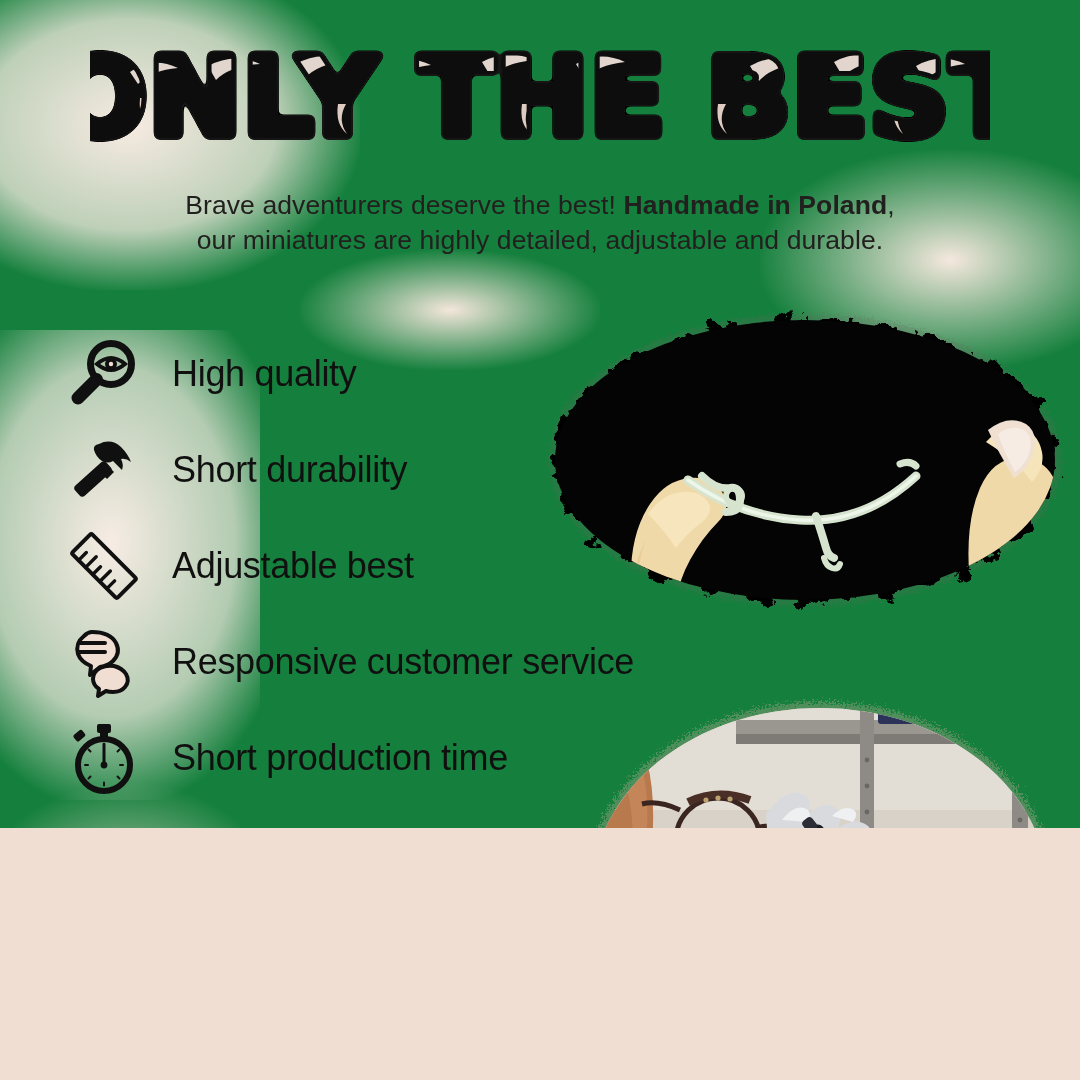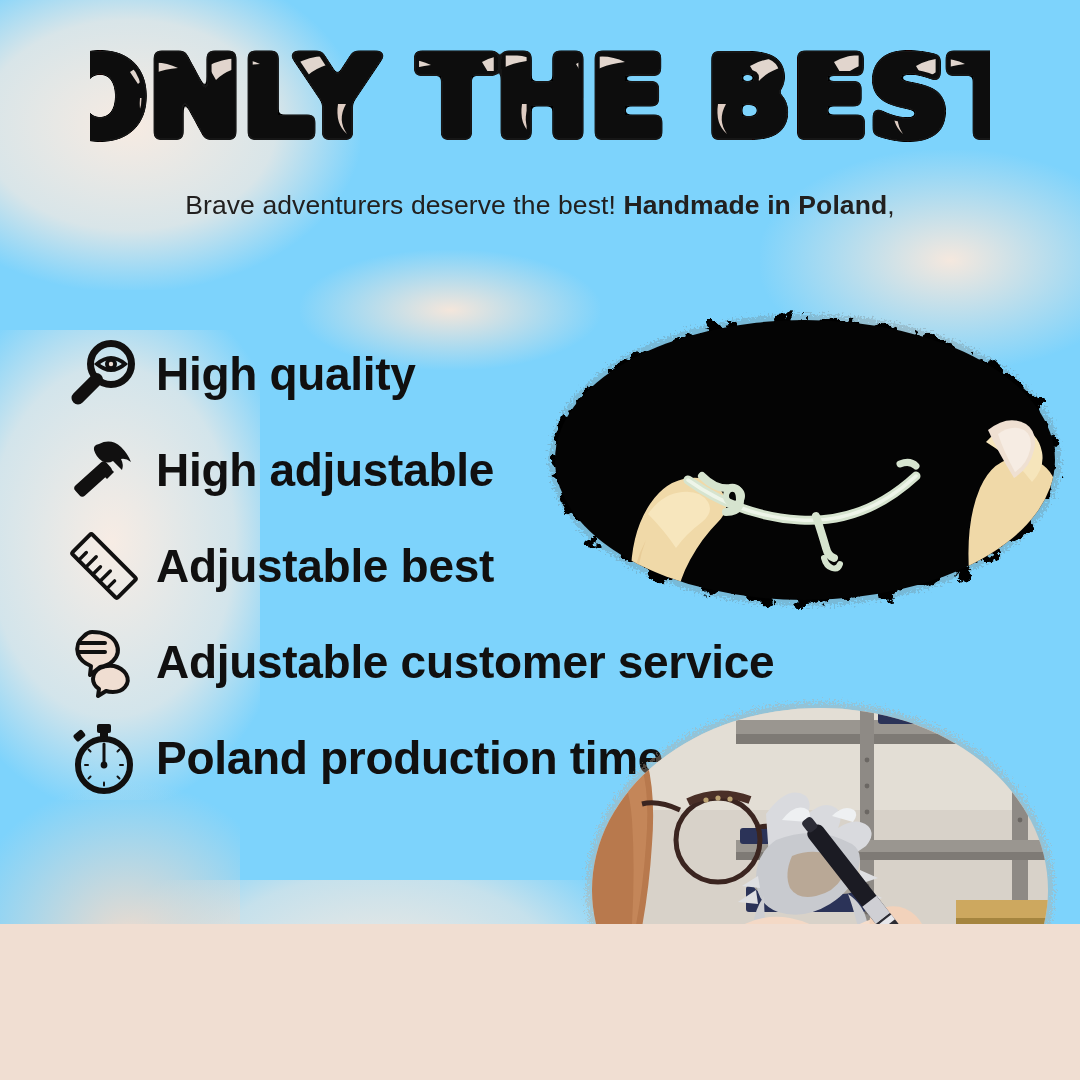--- a/index.html
+++ b/index.html
@@ -2,22 +2,22 @@
 <html><head>
 <meta charset="utf-8">
 <style>
   html,body{margin:0;padding:0;}
   body{
     width:1080px;height:1080px;overflow:hidden;
     font-family:"Liberation Sans",sans-serif;
     background:#f0ded2;
   }
   #poster{
-    position:relative;width:1080px;height:924px;overflow:hidden;
-    background:#7dd3fc;
+    position:relative;width:1080px;height:828px;overflow:hidden;
+    background:#15803d;
   }
   
   .wash{position:absolute;pointer-events:none;}
   .w1{left:-60px;top:-40px;width:420px;height:330px;
       background:radial-gradient(ellipse at 45% 50%, #f7ebe2 0%, rgba(247,235,226,.75) 45%, rgba(247,235,226,0) 72%);}
   .w2{left:-70px;top:330px;width:330px;height:470px;
       background:radial-gradient(ellipse at 55% 45%, #f7ece4 0%, rgba(247,236,228,.7) 48%, rgba(247,236,228,0) 74%);}
   .w3{left:120px;top:880px;width:520px;height:260px;
       background:radial-gradient(ellipse at 50% 40%, #f6eae1 0%, rgba(246,234,225,.6) 50%, rgba(246,234,225,0) 76%);}
   .w4{left:760px;top:150px;width:380px;height:220px;
@@ -45,22 +45,22 @@
 
   
   #features{position:absolute;left:62px;top:326px;width:720px;}
   .feat{position:relative;display:flex;align-items:center;height:96px;}
   .feat .ic{
     width:84px;min-width:84px;height:84px;
     display:flex;align-items:center;justify-content:center;
   }
   .feat .ic svg{display:block;}
   .feat .lbl{
-    margin-left:10px;color:#111010;
-    font-size:46px;font-weight:700;letter-spacing:-.3px;
+    margin-left:26px;color:#111010;
+    font-size:36px;font-weight:400;letter-spacing:-.3px;
     white-space:nowrap;
   }
 
   
   .photo{position:absolute;}
   #photo-top{left:520px;top:300px;width:560px;height:340px;}
   #photo-bottom{left:560px;top:690px;width:520px;height:390px;}
   .photo svg{display:block;}
 </style>
 </head>
@@ -109,20 +109,21 @@
         <path d="M256 66 q-9 16 1 30 q-12 -10 -9 -30 z" fill="#f0ddd2"></path>
         <path d="M440 66 q-9 16 1 30 q-12 -10 -9 -30 z" fill="#f0ddd2"></path>
         <path d="M636 66 q-9 16 1 30 q-12 -10 -9 -30 z" fill="#f0ddd2"></path>
         <path d="M812 66 q-9 16 1 30 q-12 -10 -9 -30 z" fill="#f0ddd2"></path>
       </g>
     </svg>
   </div>
 
   <div id="subhead">
     <span>Brave adventurers deserve the best! </span><b>Handmade in Poland</b><span>,</span><br>
+    <span>our miniatures are highly detailed, adjustable and durable.</span>
   </div>
 
   <div id="features">
 
     <div class="feat">
       <span class="ic">
         <svg width="76" height="76" viewBox="0 0 76 76">
           <circle cx="45" cy="28" r="20.5" fill="none" stroke="#111010" stroke-width="7"></circle>
           <path d="M30.5 43.5 L12 62" stroke="#111010" stroke-width="13" stroke-linecap="round"></path>
           <path d="M31 28 q14 -12 28 0 q-14 12 -28 0 z" fill="none" stroke="#111010" stroke-width="4"></path>
@@ -134,21 +135,21 @@
     </div>
 
     <div class="feat">
       <span class="ic">
         <svg width="76" height="76" viewBox="0 0 76 76">
           <path d="M33 12 q12 -6 22 3 q7 7 10 15 q-5 -4 -10 -3 q3 6 1 11 l-9 -9 q-5 3 -11 0 q-6 -4 -8 -11 q-1 -5 5 -6 z" fill="#111010"></path>
           <rect x="6" y="40" width="42" height="14" rx="4" fill="#111010" transform="rotate(-42 27 47)"></rect>
           <path d="M38 30 l10 10 l-7 7 l-10 -10 z" fill="#111010"></path>
         </svg>
       </span>
-      <span class="lbl">High adjustable</span>
+      <span class="lbl">Short durability</span>
     </div>
 
     <div class="feat">
       <span class="ic">
         <svg width="76" height="76" viewBox="0 0 76 76">
           <g transform="rotate(-45 38 38)">
             <rect x="24" y="6" width="28" height="64" rx="2" fill="none" stroke="#111010" stroke-width="4"></rect>
             <path d="M24 16 h11 M24 26 h15 M24 36 h11 M24 46 h15 M24 56 h11" stroke="#111010" stroke-width="3.4" stroke-linecap="round"></path>
           </g>
         </svg>
@@ -157,21 +158,21 @@
     </div>
 
     <div class="feat">
       <span class="ic">
         <svg width="76" height="76" viewBox="0 0 76 76">
           <path d="M48 42 q8 2 12 8 q4 7 -1 13 q-4 5 -12 5 q-4 0 -7 -1 l-8 5 l1 -7 q-6 -4 -6 -10 q0 -7 7 -11 q6 -3 14 -2 z" fill="#f0ded2" stroke="#111010" stroke-width="4" stroke-linejoin="round"></path>
           <path d="M26 8 q18 0 24 11 q5 10 -3 18 q-5 5 -13 6 l-10 8 l1 -9 q-10 -4 -13 -12 q-3 -11 6 -18 q4 -4 8 -4 z" fill="#f0ded2" stroke="#111010" stroke-width="4" stroke-linejoin="round"></path>
           <path d="M13 19 h26 M13 28 h26" stroke="#111010" stroke-width="4" stroke-linecap="round"></path>
         </svg>
       </span>
-      <span class="lbl">Adjustable customer service</span>
+      <span class="lbl">Responsive customer service</span>
     </div>
 
     <div class="feat">
       <span class="ic">
         <svg width="76" height="76" viewBox="0 0 76 76">
           <rect x="31" y="4" width="14" height="9" rx="2" fill="#111010"></rect>
           <rect x="34" y="11" width="8" height="7" fill="#111010"></rect>
           <rect x="8" y="12" width="11" height="8" rx="2" fill="#111010" transform="rotate(-40 13 16)"></rect>
           <circle cx="38" cy="45" r="26" fill="none" stroke="#111010" stroke-width="6"></circle>
           <path d="M38 45 V24" stroke="#111010" stroke-width="3" stroke-linecap="round"></path>
@@ -181,21 +182,21 @@
               <path d="M38 62.5 v3"></path>
             <path d="M19 45 h3"></path>
               <path d="M54 45 h3"></path>
             <path d="M51.5 31.5 l2 -2"></path>
               <path d="M22.5 58.5 l2 -2"></path>
             <path d="M24.5 31.5 l-2 -2"></path>
               <path d="M53.5 58.5 l-2 -2"></path>
           </g>
         </svg>
       </span>
-      <span class="lbl">Poland production time</span>
+      <span class="lbl">Short production time</span>
     </div>
 
   </div>
 
   <div class="photo" id="photo-top">
     <svg width="560" height="340" viewBox="0 0 560 340">
       <defs>
         <filter id="torn1" x="-10%" y="-14%" width="120%" height="128%">
           <feTurbulence type="fractalNoise" baseFrequency="0.055" numOctaves="5" seed="7" result="n"></feTurbulence>
           <feDisplacementMap in="SourceGraphic" in2="n" scale="38" xChannelSelector="R" yChannelSelector="G"></feDisplacementMap>

